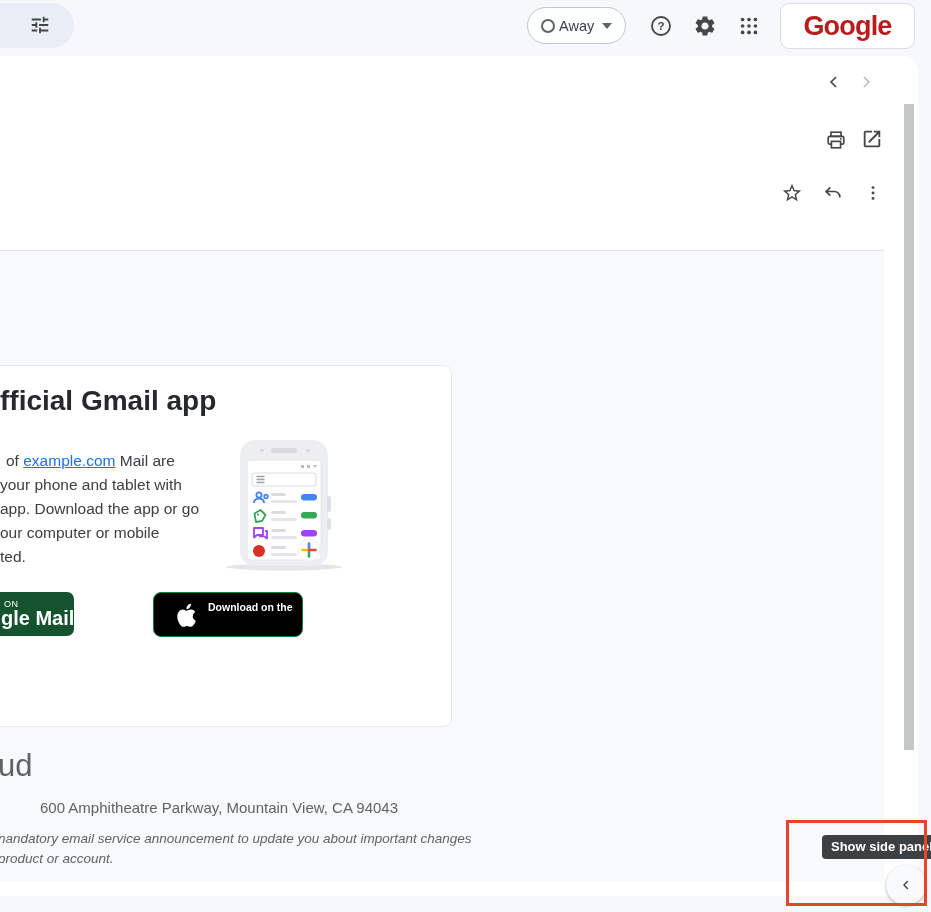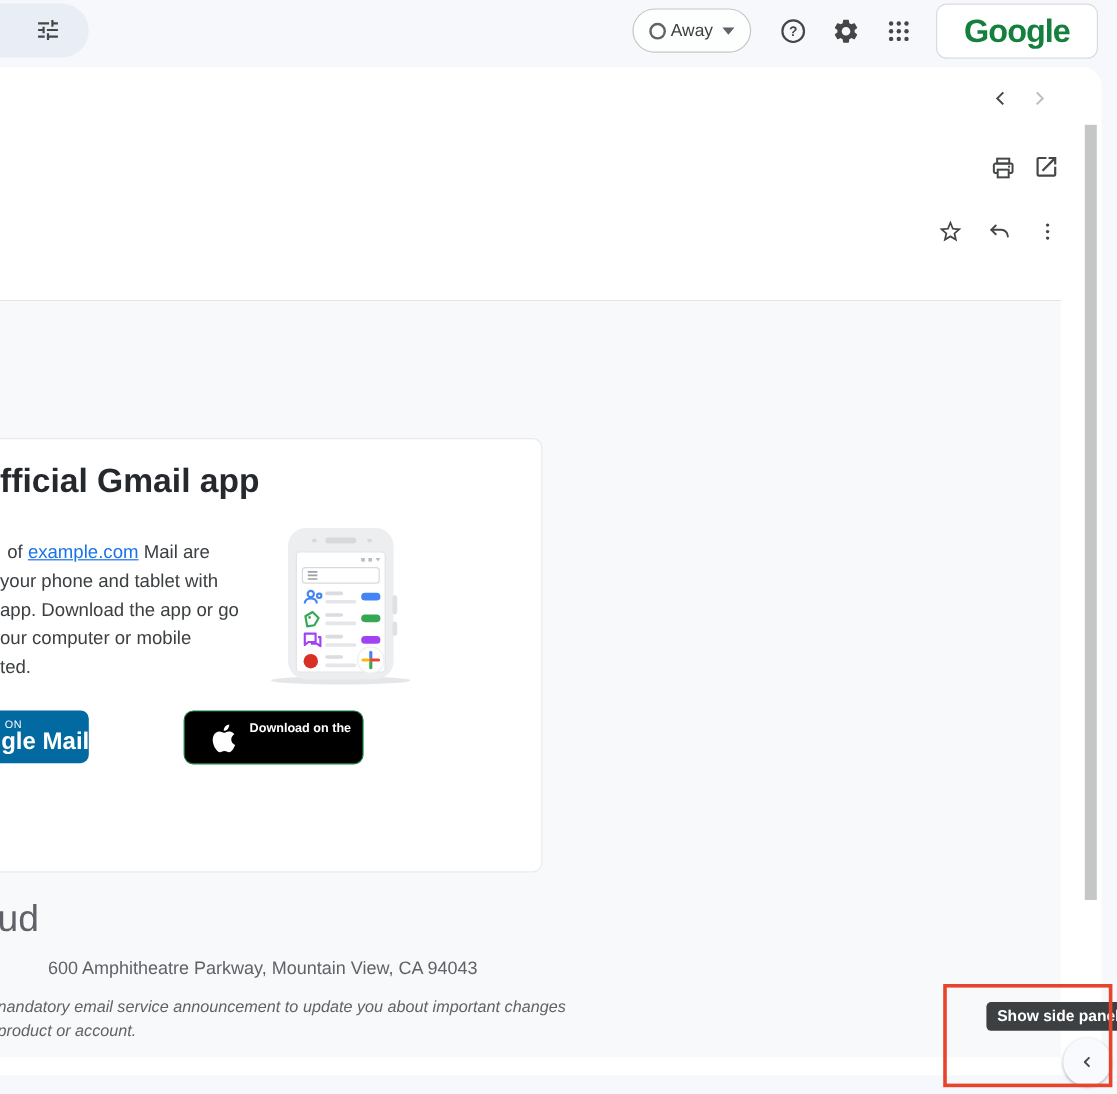--- a/index.html
+++ b/index.html
@@ -24,21 +24,21 @@
   .status-ring { width:14px; height:14px; border:2px solid #5f6368; border-radius:50%; flex:0 0 auto; }
   .status-label { font-size:14.5px; color:#3c4043; }
   .caret-down { width:0; height:0; border-left:5px solid transparent; border-right:5px solid transparent; border-top:6px solid #5f6368; margin-left:4px; }
   .help-pos { left:649px; top:14px; cursor:pointer; }
   .gear-pos { left:693px; top:14px; cursor:pointer; }
   .apps-pos { left:737px; top:14px; cursor:pointer; }
   .google-chip {
     left:780px; top:3px; width:135px; height:46px; background:#fff; border:1px solid #dadce0; border-radius:9px;
     display:flex; align-items:center; justify-content:center;
   }
-  .google-word { font-size:27px; color:#15803d; font-weight:600; letter-spacing:-0.8px; }
+  .google-word { font-size:27px; color:#b91c1c; font-weight:600; letter-spacing:-0.8px; }
 
   
   .pane { left:0; top:56px; width:918px; height:840px; background:#fff; border-radius:0 16px 16px 0; z-index:1; }
   .chev-left-pos  { left:822px; top:70px; cursor:pointer; z-index:3; }
   .chev-right-pos { left:854px; top:70px; color:#b9bdc2; z-index:3; }
   .print-pos { left:824px; top:128px; cursor:pointer; z-index:3; }
   .openw-pos { left:860px; top:127px; cursor:pointer; z-index:3; }
   .star-pos  { left:780px; top:181px; cursor:pointer; z-index:3; }
   .reply-pos { left:821px; top:180px; cursor:pointer; z-index:3; }
   .more-pos  { left:861px; top:181px; cursor:pointer; z-index:3; }
@@ -47,21 +47,21 @@
 
   
   .content-card { left:-8px; top:365px; width:460px; height:362px; background:#fff; border:1px solid #e9eaee; border-radius:8px; z-index:3; }
   .headline { left:0; top:385px; font-size:28px; line-height:32px; font-weight:600; color:#25282c; white-space:nowrap; z-index:4; }
   .pline { font-size:15.5px; line-height:20px; color:#3c4043; white-space:nowrap; z-index:4; }
   .p1 { left:6px; top:451px; } .p2 { left:0; top:475px; } .p3 { left:0; top:499px; }
   .p4 { left:0; top:523px; } .p5 { left:0; top:547px; }
   a.maillink { color:#1a73e8; text-decoration:underline; cursor:pointer; }
   .phone-pos { left:213px; top:434px; width:142px; height:142px; z-index:4; }
 
-  .play-badge { left:0; top:592px; width:74px; height:44px; background:#0369a1; border-radius:0 7px 7px 0; z-index:4; cursor:pointer; overflow:hidden; }
+  .play-badge { left:0; top:592px; width:74px; height:44px; background:#14532d; border-radius:0 7px 7px 0; z-index:4; cursor:pointer; overflow:hidden; }
   .play-top { position:absolute; left:4px; top:7px; font-size:9px; letter-spacing:.5px; color:#fff; }
   .play-main { position:absolute; left:1px; top:15px; font-size:20px; font-weight:600; color:#fff; white-space:nowrap; }
   .appstore-badge { left:153px; top:592px; width:150px; height:45px; background:#000; border:1px solid #15803d; border-radius:8px; z-index:4; cursor:pointer; }
   .as-top { position:absolute; left:54px; top:8px; font-size:10.5px; font-weight:600; color:#fff; white-space:nowrap; }
   .as-main { position:absolute; left:52px; top:17px; font-size:22px; font-weight:400; color:#fff; white-space:nowrap;margin-top:36px; }
   .apple-pos { position:absolute; left:17px; top:8px; width:28px; height:29px; color:#fff; }
 
   .footer-logo { left:-2px; top:748px; font-size:31px; color:#5f6368; z-index:4; white-space:nowrap; }
   .footer-address { left:0; top:799px; font-size:15px; color:#5f6368; z-index:4; white-space:nowrap;margin-left:40px; }
   .footer-disc { font-style:italic; font-size:13.5px; color:#5f6368; z-index:4; white-space:nowrap; }

